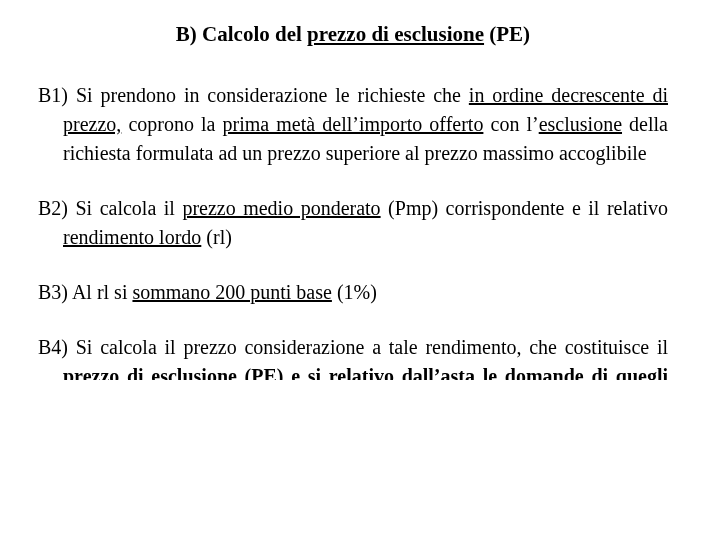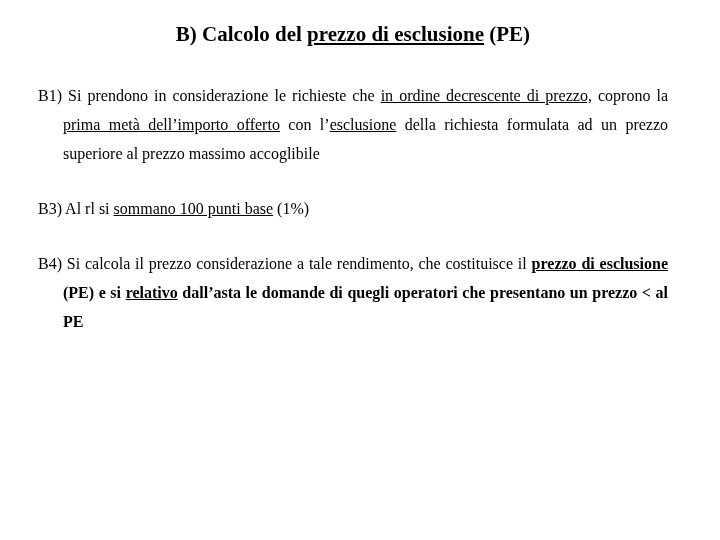--- a/index.html
+++ b/index.html
@@ -17,37 +17,38 @@
     padding: 22px 52px 10px 38px;
     overflow: hidden;
   }
   .title {
     font-size: 21px;
     font-weight: bold;
     text-align: center;
     margin: 0 0 34px 0;
   }
   .para {
-    font-size: 16px;
+    font-size: 20px;
     line-height: 29px;
     text-align: justify;
     margin: 0 0 26px 0;
     padding-left: 25px;
     text-indent: -25px;
   }
   .u { text-decoration: underline; }
   .b { font-weight: bold; }
 </style>
 </head>
 <body>
 
 <div class="slide">
 
   <div class="title"><span>B) Calcolo del </span><span class="u">prezzo di esclusione</span><span> (PE)</span></div>
 
   <p class="para"><span>B1) Si prendono in considerazione le richieste che </span><span class="u">in ordine decrescente di prezzo,</span><span> coprono la </span><span class="u">prima metà dell’importo offerto</span><span> con l’</span><span class="u">esclusione</span><span> della richiesta formulata ad un prezzo superiore al prezzo massimo accoglibile</span></p>
 
+  <p class="para"><span>B2) Si calcola il </span><span class="u">prezzo medio ponderato</span><span> (Pmp) corrispondente e il relativo </span><span class="u">rendimento lordo</span><span> (rl)</span></p>
 
-  <p class="para"><span>B3) Al rl si </span><span class="u">sommano 100 punti base</span><span> (1%)</span></p>
+  <p class="para"><span>B3) Al rl si </span><span class="u">sommano 200 punti base</span><span> (1%)</span></p>
 
   <p class="para"><span>B4) Si calcola il prezzo considerazione a tale rendimento, che costituisce il </span><span class="b u">prezzo di esclusione</span><span class="b"> (PE) e si </span><span class="b u">relativo</span><span class="b"> dall’asta le domande di quegli operatori che presentano un prezzo &lt; al PE</span></p>
 
 </div>
 
 </body></html>

